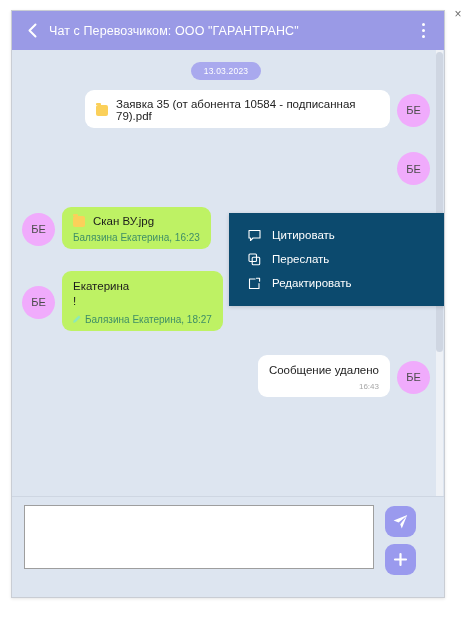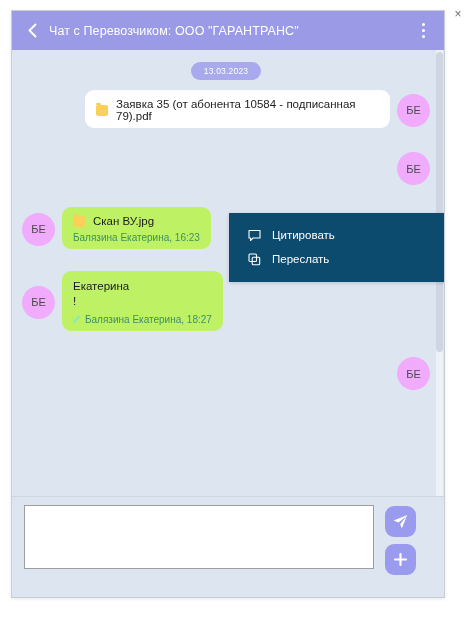--- a/index.html
+++ b/index.html
@@ -368,20 +368,24 @@
               <svg width="8" height="8" viewBox="0 0 8 8">
                 <path d="M0.6,7.4 L1,5.6 L5.8,0.8 L7.2,2.2 L2.4,7 Z" fill="#8ce9bd" stroke="#8ce9bd" stroke-width="0.6"></path>
               </svg>
             </span>
             <span>Балязина Екатерина, 18:27</span>
           </div>
         </div>
       </div>
 
       <div class="msg-row incoming" style="margin-top:24px;">
+        <div class="bubble white">
+          <div class="bubble-text">Сообщение удалено</div>
+          <div class="meta-time">16:43</div>
+        </div>
         <div class="avatar">БЕ</div>
       </div>
 
     </div>
 
     <div id="chat-scrollbar">
       <div id="chat-scrollbar-thumb"></div>
     </div>
 
     <div id="context-menu">
@@ -399,20 +403,29 @@
       <div class="ctx-item">
         <span class="ctx-icon">
           <svg width="13" height="13" viewBox="0 0 13 13">
             <rect x="1" y="1" width="7.5" height="7.5" rx="1" fill="none" stroke="#ffffff" stroke-width="1.1"></rect>
             <rect x="4.2" y="4.2" width="7.5" height="7.5" rx="1" fill="none" stroke="#ffffff" stroke-width="1.1"></rect>
           </svg>
         </span>
         <span>Переслать</span>
       </div>
 
+      <div class="ctx-item">
+        <span class="ctx-icon">
+          <svg width="13" height="13" viewBox="0 0 13 13">
+            <path d="M11,6.5 V11.5 H1.5 V2 H7" fill="none" stroke="#ffffff" stroke-width="1.1" stroke-linecap="round" stroke-linejoin="round"></path>
+            <path d="M8.4,1.2 L11.6,1.2 L11.6,4.2" fill="none" stroke="#ffffff" stroke-width="1.1" stroke-linecap="round" stroke-linejoin="round"></path>
+          </svg>
+        </span>
+        <span>Редактировать</span>
+      </div>
 
 
     </div>
   </div>
 
   <div id="composer">
     <textarea id="message-input" placeholder="" style=""></textarea>
     <div id="composer-actions">
       <div class="round-btn">
         <svg width="17" height="17" viewBox="0 0 17 17">

